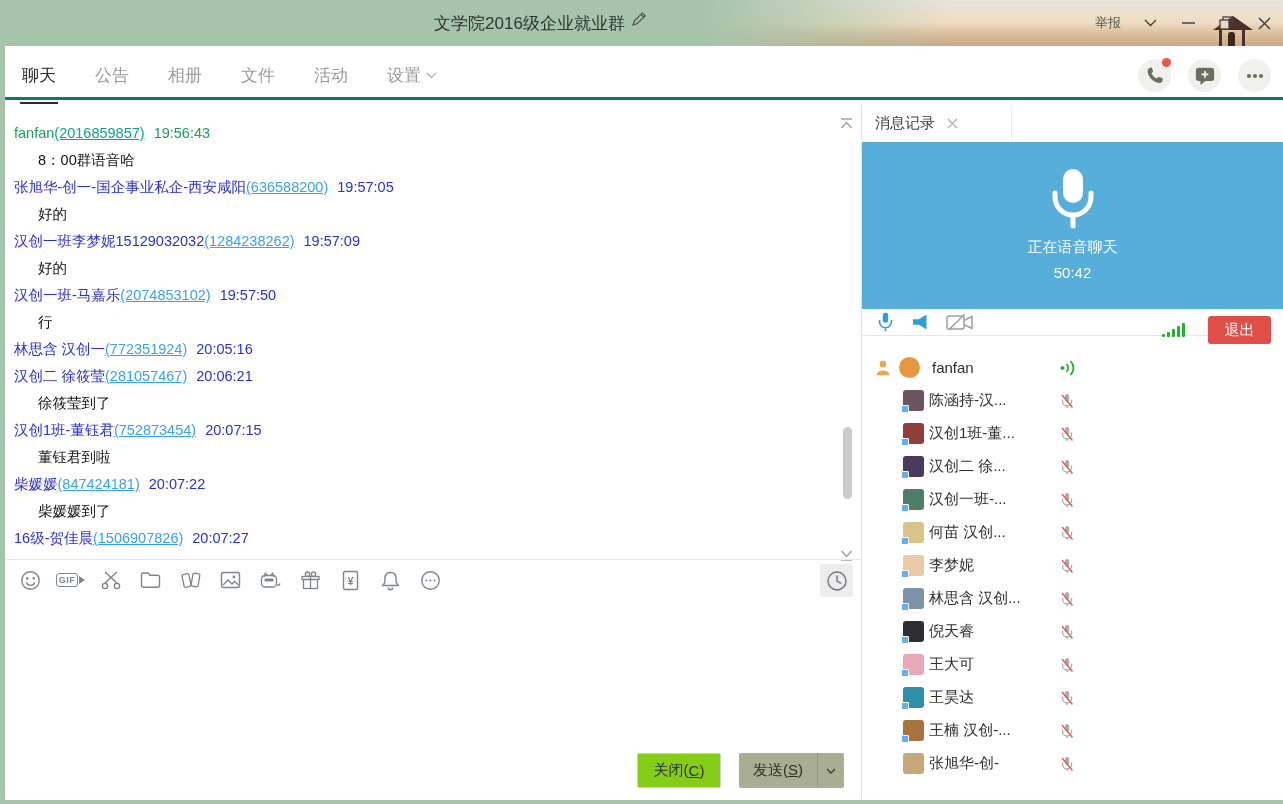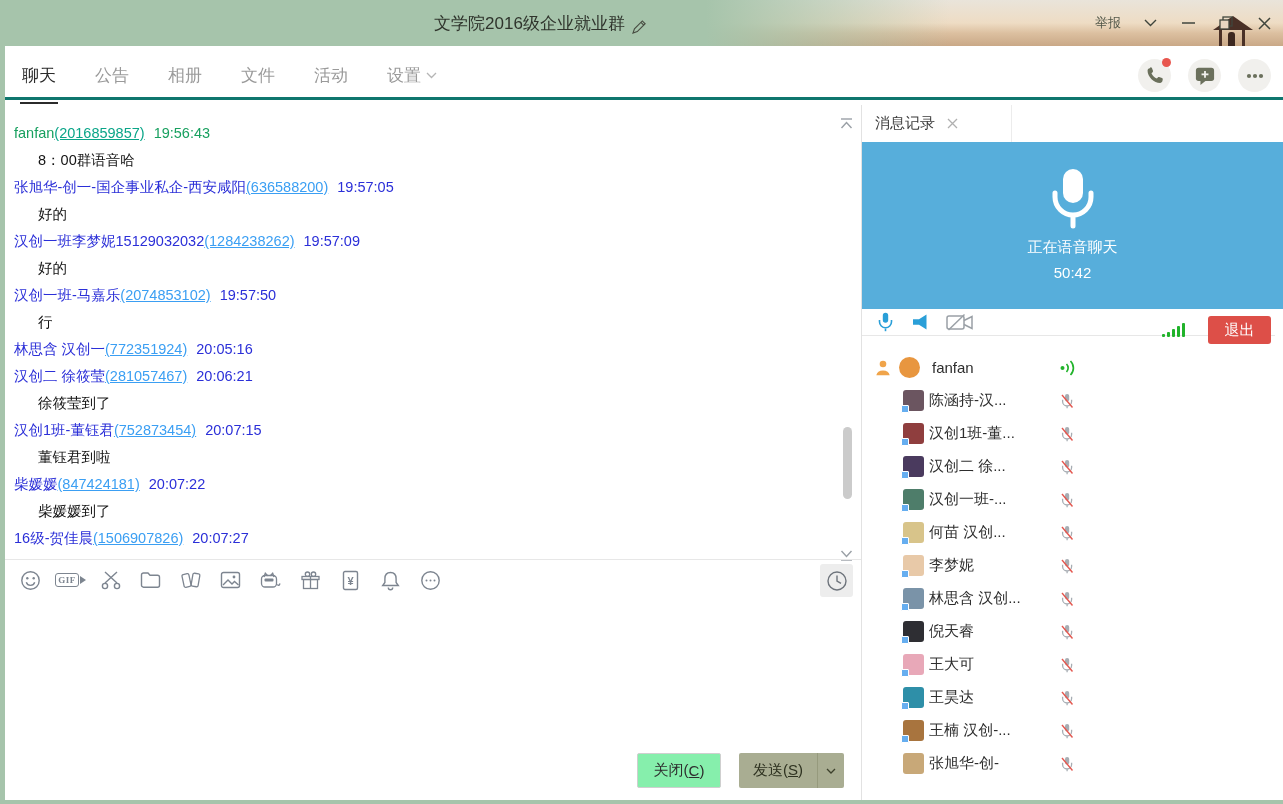--- a/index.html
+++ b/index.html
@@ -10,21 +10,21 @@
   .window { position:absolute; inset:0; background:#a6c4ab; }
   .content { position:absolute; left:5px; top:46px; right:0; bottom:4px; background:#fff; }
 
   
   .titlebar { position:absolute; left:0; top:0; width:1283px; height:46px;
     background:
       linear-gradient(90deg, #a6c4ab 0%, #a6c4ab 55%, rgba(166,196,171,0) 74%),
       linear-gradient(180deg, #e9e4da 0%, #eedcc4 50%, #dcc0a0 72%, #c9a887 100%);
   }
   .titlebar-title { position:absolute; left:540px; top:12px; transform:translateX(-50%);
-    display:flex; align-items:flex-end; gap:6px; font-size:17px; color:#2f342c; white-space:nowrap; }
+    display:flex; align-items:flex-start; gap:6px; font-size:17px; color:#2f342c; white-space:nowrap; }
   .hut { position:absolute; right:28px; bottom:0; width:44px; height:30px; }
   .hut .roof { position:absolute; left:2px; top:0; width:0; height:0;
     border-left:20px solid transparent; border-right:20px solid transparent; border-bottom:14px solid #4a3026; }
   .hut .post1,.hut .post2 { position:absolute; top:13px; width:3px; height:17px; background:#4a3026; }
   .hut .post1 { left:8px; } .hut .post2 { left:31px; }
   .hut .figure { position:absolute; left:17px; top:16px; width:7px; height:14px; background:#3c271f; border-radius:3px 3px 0 0; }
   .titlebar-controls { position:absolute; right:10px; top:0; height:46px; display:flex; align-items:center; gap:20px; }
   .report-label { font-size:13px; color:#53584a; cursor:pointer; }
   .tb-btn { display:flex; align-items:center; justify-content:center; width:18px; height:18px; cursor:pointer; }
 
@@ -54,26 +54,26 @@
   .msg.blue .m-uin { color:#3b9ff3; text-decoration:underline; cursor:pointer; }
   .scroll-thumb { position:absolute; left:838px; top:314px; width:9px; height:72px; border-radius:5px; background:#cbcbcb; cursor:pointer; }
   .scroll-top { position:absolute; left:834px; top:4px; cursor:pointer; }
   .scroll-bottom { position:absolute; left:834px; top:436px; cursor:pointer; }
 
   
   .composer { position:absolute; left:0; top:454px; right:0; bottom:0; border-top:1px solid #e7e7e7; }
   .tool-row { position:absolute; left:0; top:0; right:0; height:40px; display:flex; align-items:center; gap:15px; padding-left:13px; }
   .tool-ic { width:25px; height:24px; display:flex; align-items:center; justify-content:center; cursor:pointer; }
   .gif-box { display:flex; align-items:center; gap:1px; cursor:pointer; }
-  .gif-box .gif-txt { font-size:9px; font-weight:bold; color:#7d8590; border:1.4px solid #7d8590; border-radius:3px; padding:1px 2px; letter-spacing:0.5px;font-family:Liberation Serif, serif; }
+  .gif-box .gif-txt { font-size:9px; font-weight:bold; color:#7d8590; border:1.4px solid #7d8590; border-radius:3px; padding:1px 2px; letter-spacing:0.5px; }
   .gif-cam { width:0; height:0; border-left:6px solid #7d8590; border-top:4px solid transparent; border-bottom:4px solid transparent; }
   .history-btn { position:absolute; right:8px; top:4px; width:33px; height:33px; background:#ededed; border-radius:3px; display:flex; align-items:center; justify-content:center; cursor:pointer; }
   .input-area { position:absolute; left:0; top:40px; right:0; bottom:52px; cursor:text; }
   .btn-row { position:absolute; right:17px; bottom:12px; display:flex; gap:18px; }
-  .btn-close { width:84px; height:35px; background:#86efac; border:1px solid #cfcfcf; border-radius:2px; font-size:15px; color:#2e2e2e; display:flex; align-items:center; justify-content:center; cursor:pointer; }
+  .btn-close { width:84px; height:35px; background:#84cc16; border:1px solid #cfcfcf; border-radius:2px; font-size:15px; color:#2e2e2e; display:flex; align-items:center; justify-content:center; cursor:pointer; }
   .btn-send { width:105px; height:35px; background:#a9ad92; border-radius:2px; display:flex; align-items:center; cursor:pointer; }
   .btn-send .send-main { flex:1; text-align:center; font-size:15px; color:#2e3220; }
   .btn-send .send-arrow { width:27px; height:35px; border-left:1px solid #969a7d; display:flex; align-items:center; justify-content:center; }
   .u { text-decoration:underline; }
 
   
   .panel-tabrow { position:absolute; left:0; top:0; right:0; height:37px; background:#fff; }
   .panel-tab { position:absolute; left:0; top:0; width:150px; height:37px; display:flex; align-items:center; gap:12px; padding-left:13px; border-right:1px solid #ececec; cursor:pointer; }
   .panel-tab .ptab-label { font-size:15px; color:#3a3a3a; }
   .voice-panel { position:absolute; left:0; top:37px; right:0; height:167px; background:#57aedb; display:flex; flex-direction:column; align-items:center; }

